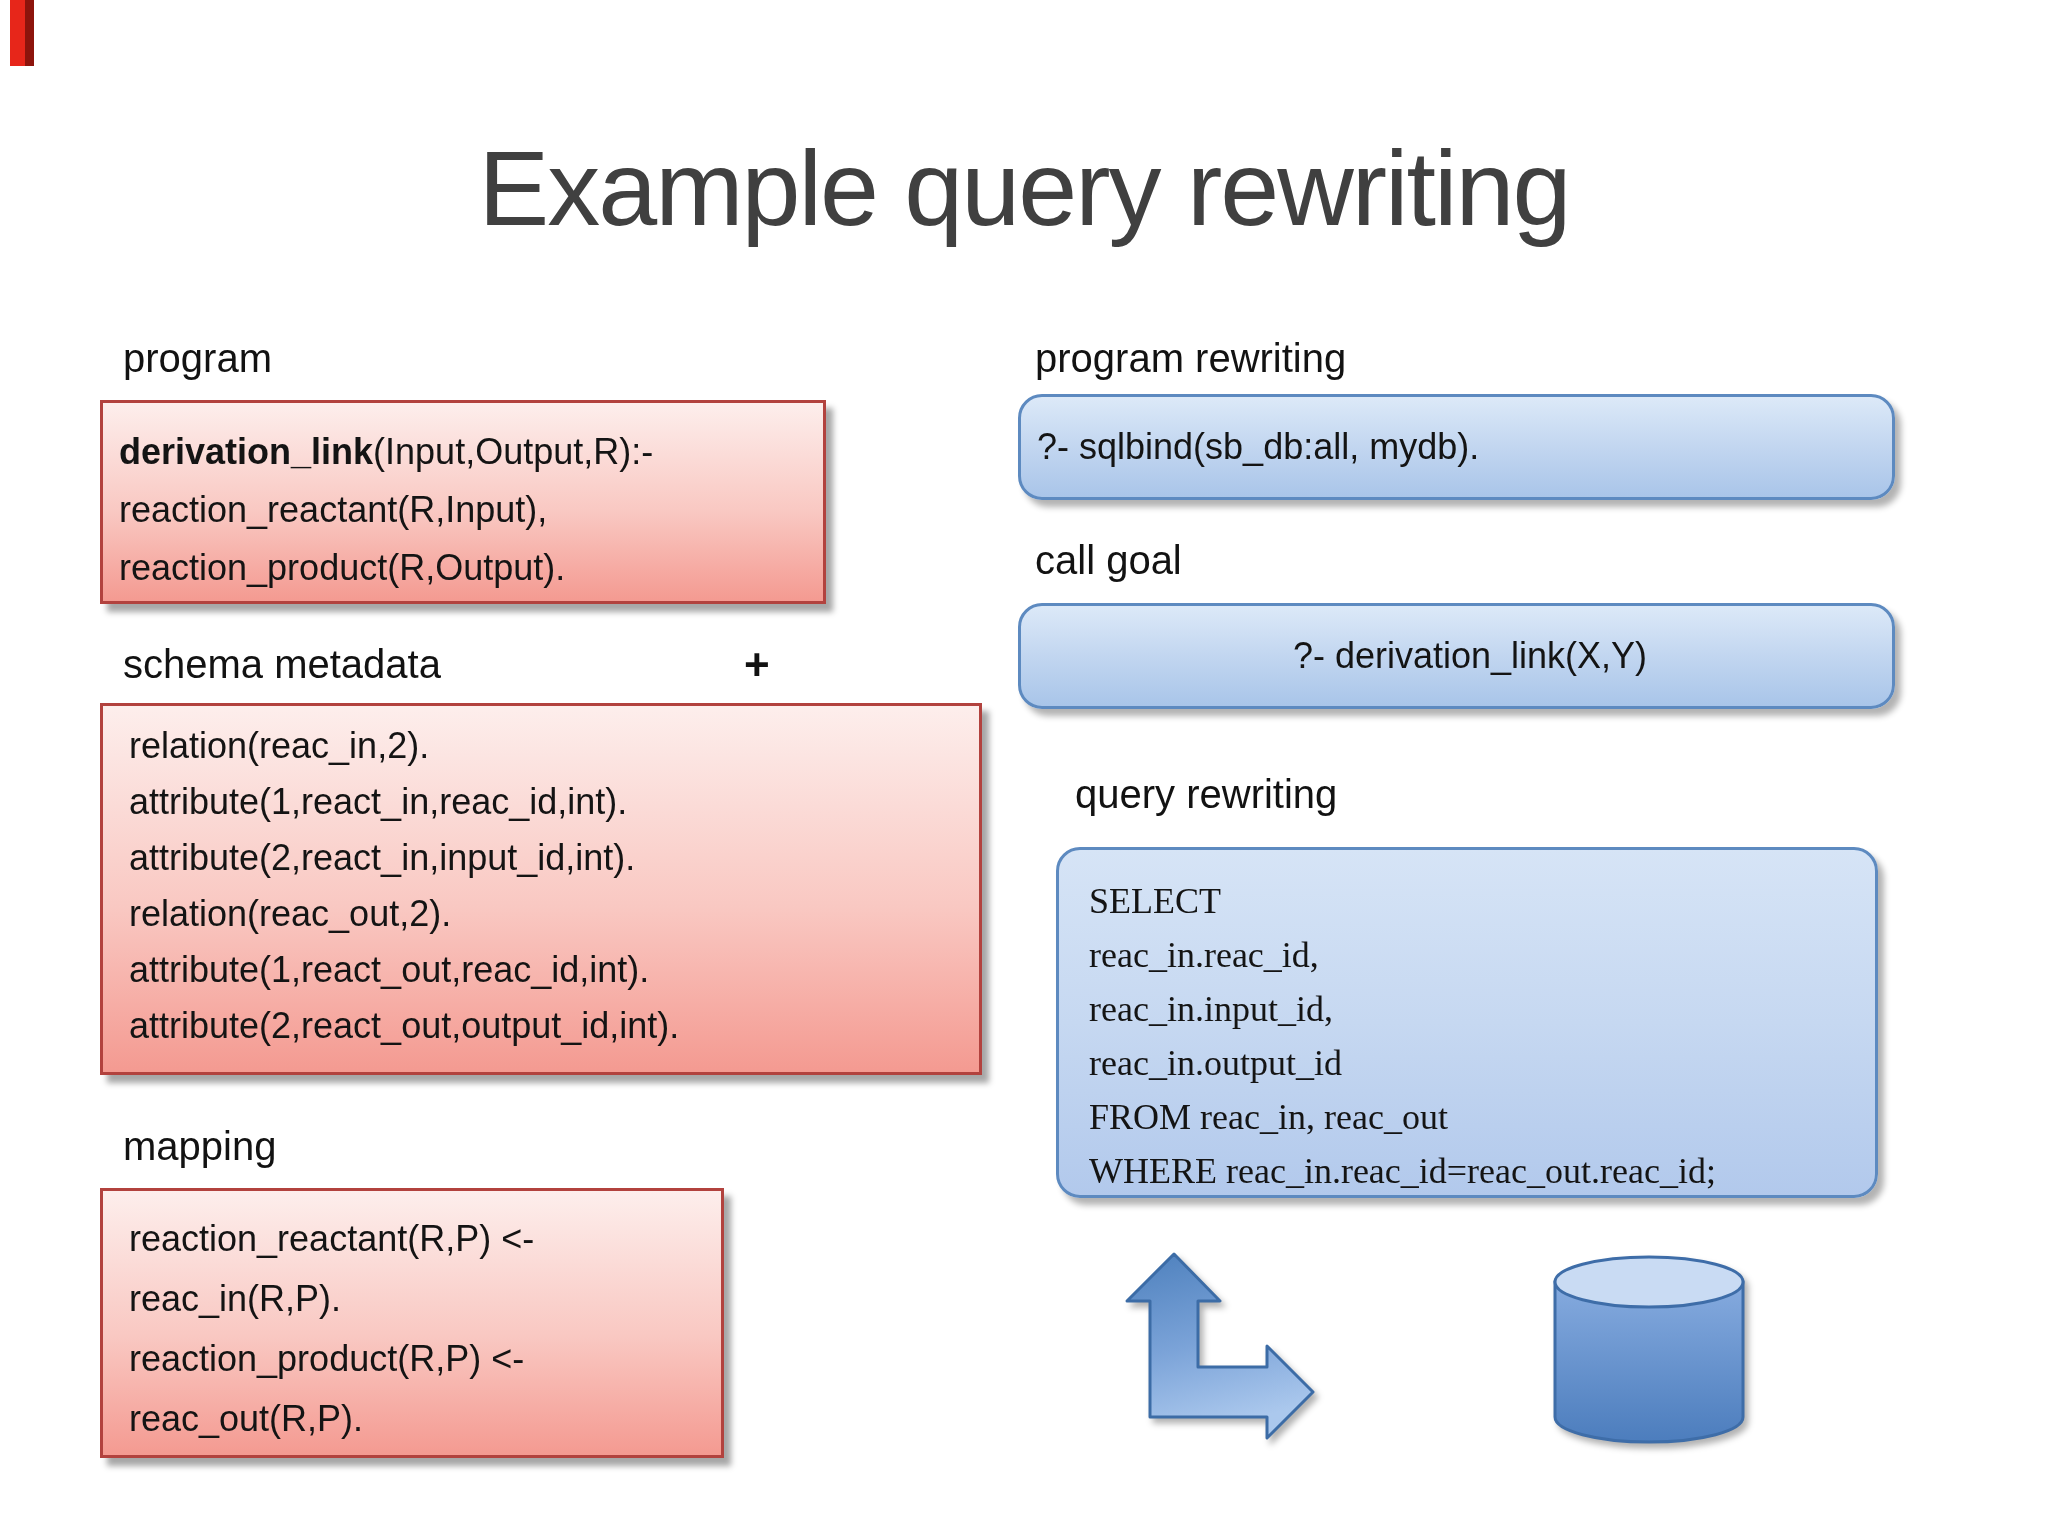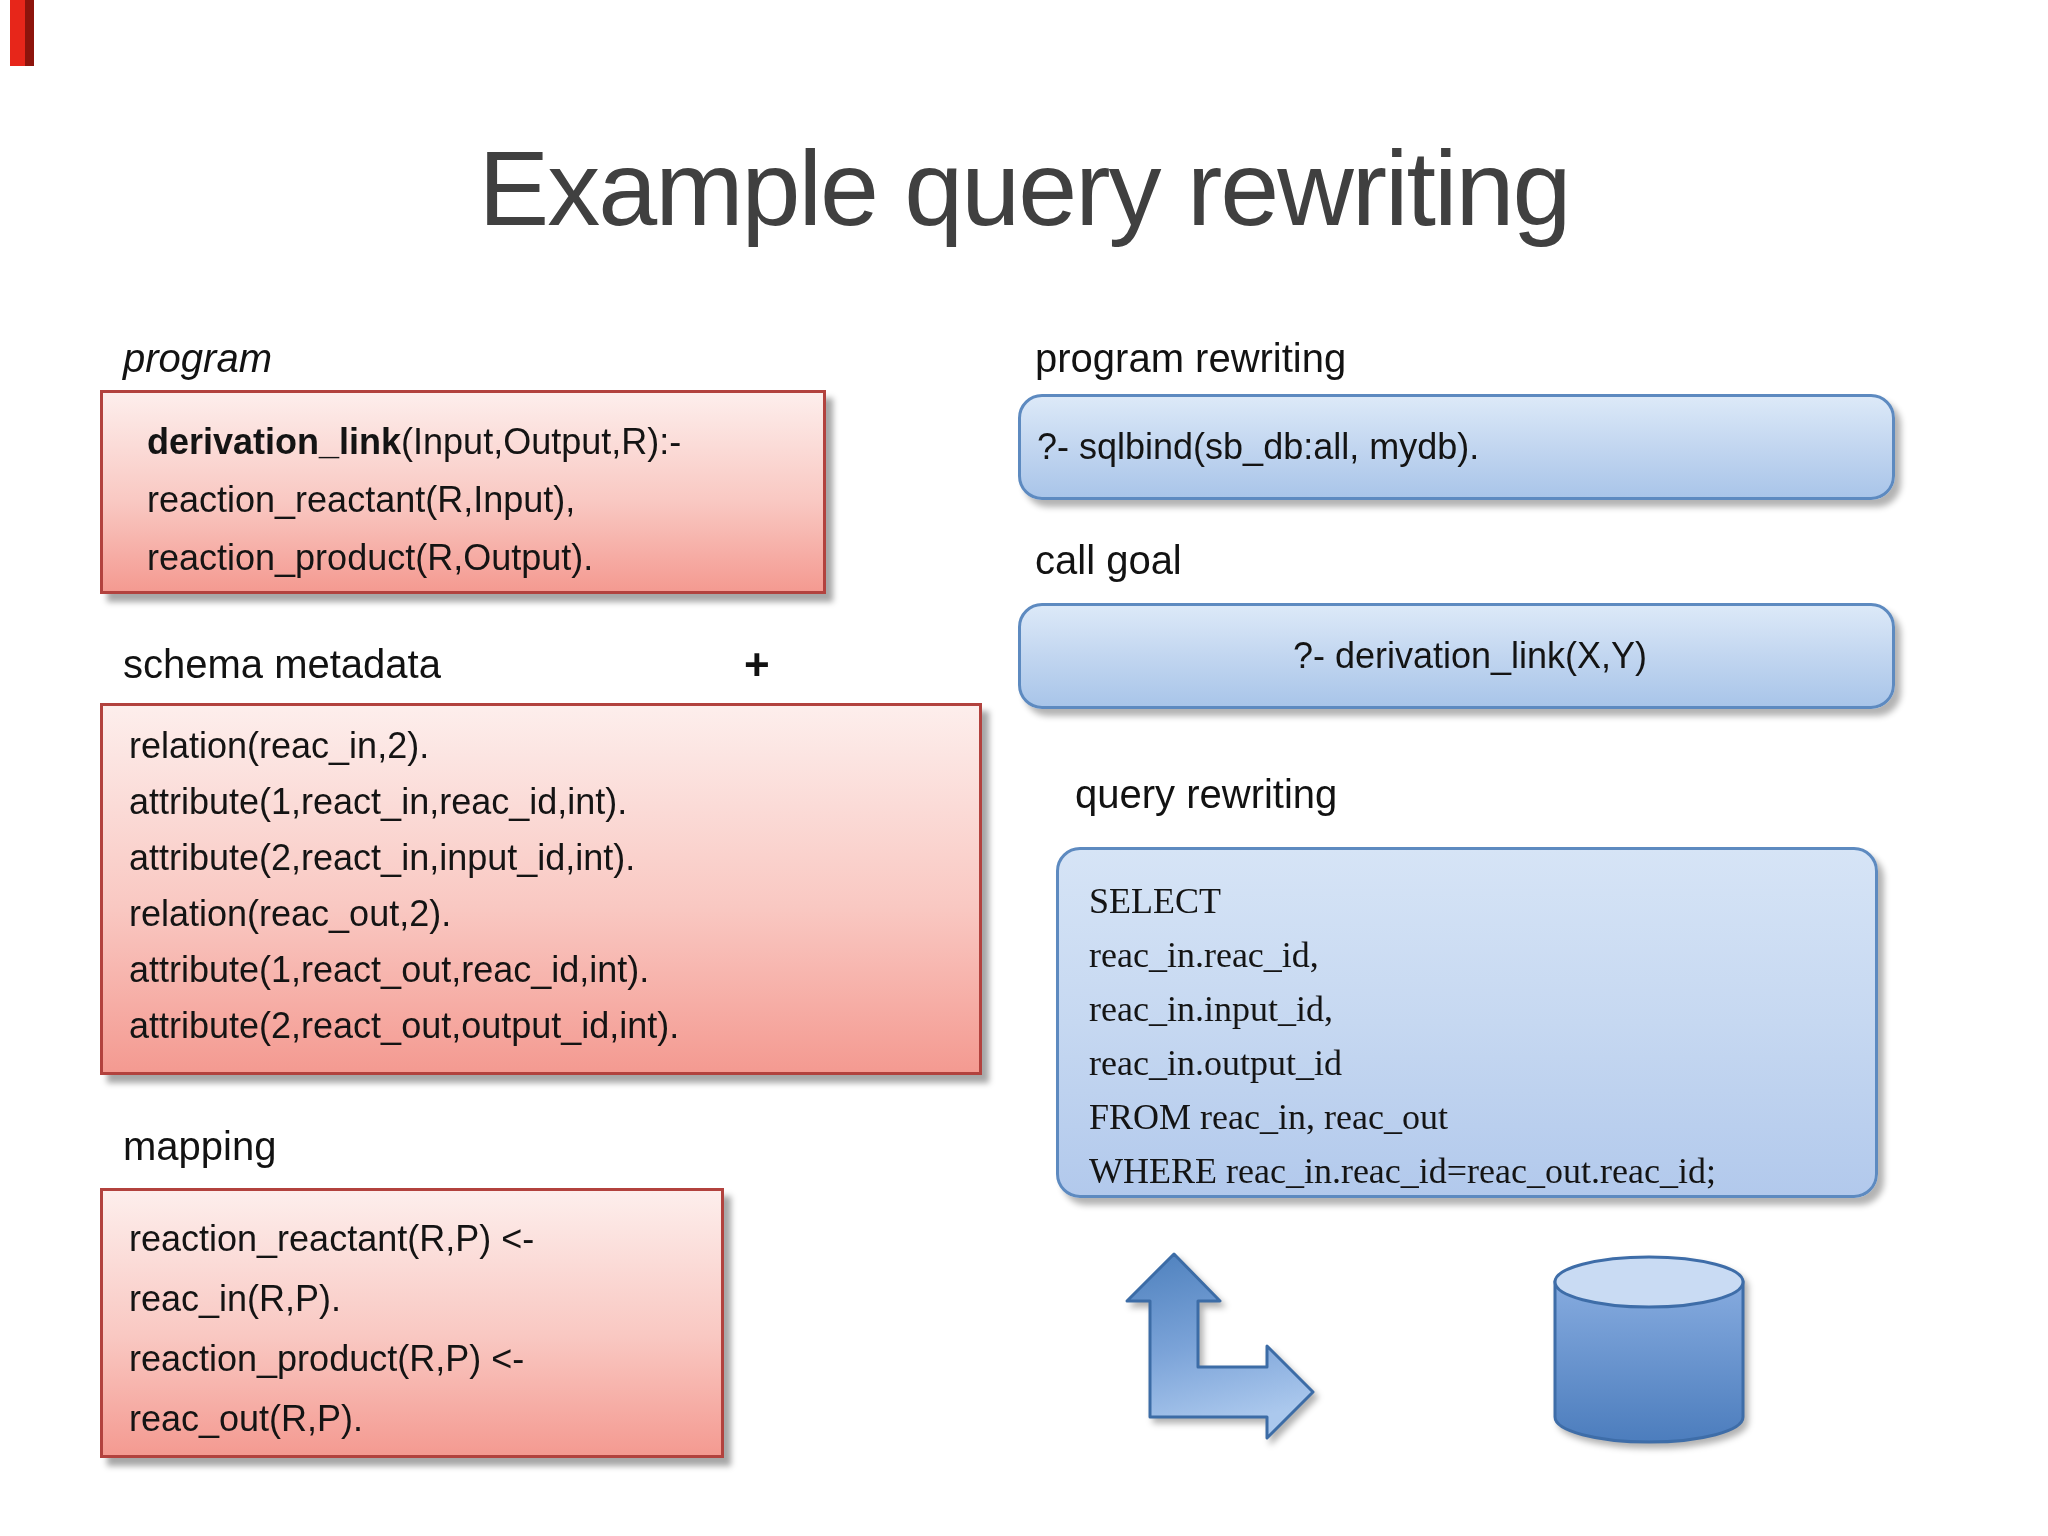--- a/index.html
+++ b/index.html
@@ -48,23 +48,23 @@
 </style>
 </head>
 <body>
 
 <div class="slide">
 
   <div class="redbar"></div>
 
   <div class="title">Example query rewriting</div>
 
-  <div class="label" style="left:123px;top:336px;font-style:italic;">program</div>
+  <div class="label" style="left:123px;top:336px;">program</div>
 
-  <div class="box redbox code codelines" style="left:100px;top:390px;width:726px;height:204px;padding:20px 0 0 44px;line-height:58px;">
+  <div class="box redbox code codelines" style="left:100px;top:400px;width:726px;height:204px;padding:20px 0 0 16px;line-height:58px;">
     <div><b>derivation_link</b><span>(Input,Output,R):-</span></div>
     <div>reaction_reactant(R,Input),</div>
     <div>reaction_product(R,Output).</div>
   </div>
 
   <div class="label" style="left:123px;top:642px;">schema metadata</div>
   <div class="plus" style="left:744px;top:640px;">+</div>
 
   <div class="box redbox code codelines" style="left:100px;top:703px;width:882px;height:372px;padding:12px 0 0 26px;line-height:56px;">
     <div>relation(reac_in,2).</div>

